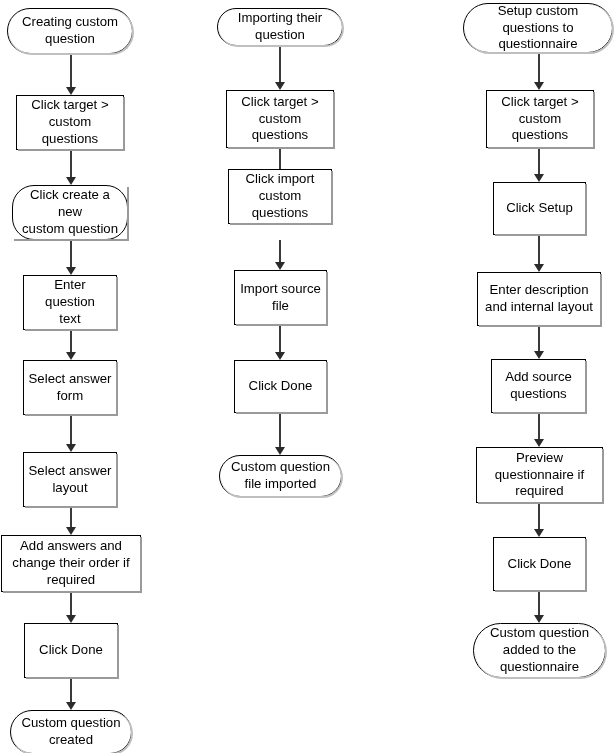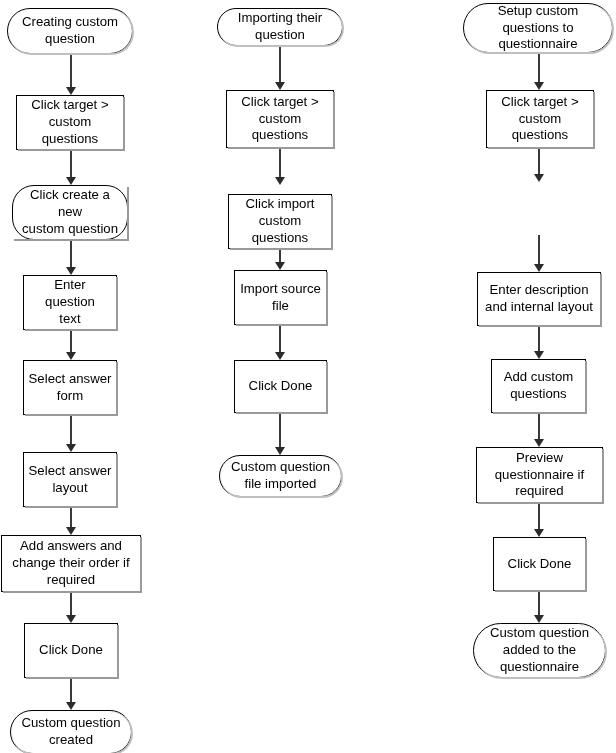--- a/index.html
+++ b/index.html
@@ -188,21 +188,21 @@
   <div class="node process" style="left:226px; top:90px; width:108px; height:58px;">
     <span class="label">Click target &gt;
 custom
 questions</span>
   </div>
   <div class="connector" style="left:279px; top:148px; width:2px; height:37px;">
     <div class="stem" style="height:29px;"></div>
     <div class="head" style="top:29px;"></div>
   </div>
 
-  <div class="node process" style="left:228px; top:194px; width:104px; height:55px;">
+  <div class="node process" style="left:228px; top:169px; width:104px; height:55px;">
     <span class="label">Click import
 custom
 questions</span>
   </div>
   <div class="connector" style="left:279px; top:240px; width:2px; height:30px;">
     <div class="stem" style="height:22px;"></div>
     <div class="head" style="top:22px;"></div>
   </div>
 
   <div class="node process" style="left:234px; top:270px; width:93px; height:55px;text-align:center;">
@@ -240,36 +240,39 @@
   <div class="node process" style="left:486px; top:90px; width:108px; height:58px;">
     <span class="label">Click target &gt;
 custom
 questions</span>
   </div>
   <div class="connector" style="left:538px; top:148px; width:2px; height:34px;">
     <div class="stem" style="height:26px;"></div>
     <div class="head" style="top:26px;"></div>
   </div>
 
+  <div class="node process" style="left:493px; top:182px; width:93px; height:53px;">
+    <span class="label">Click Setup</span>
+  </div>
   <div class="connector" style="left:538px; top:235px; width:2px; height:37px;">
     <div class="stem" style="height:29px;"></div>
     <div class="head" style="top:29px;"></div>
   </div>
 
   <div class="node process" style="left:477px; top:272px; width:124px; height:54px;">
     <span class="label">Enter description
 and internal layout</span>
   </div>
   <div class="connector" style="left:538px; top:326px; width:2px; height:33px;">
     <div class="stem" style="height:25px;"></div>
     <div class="head" style="top:25px;"></div>
   </div>
 
   <div class="node process" style="left:491px; top:359px; width:95px; height:54px;">
-    <span class="label">Add custom
+    <span class="label">Add source
 questions</span>
   </div>
   <div class="connector" style="left:538px; top:413px; width:2px; height:34px;">
     <div class="stem" style="height:26px;"></div>
     <div class="head" style="top:26px;"></div>
   </div>
 
   <div class="node process" style="left:476px; top:447px; width:127px; height:56px;">
     <span class="label">Preview
 questionnaire if

